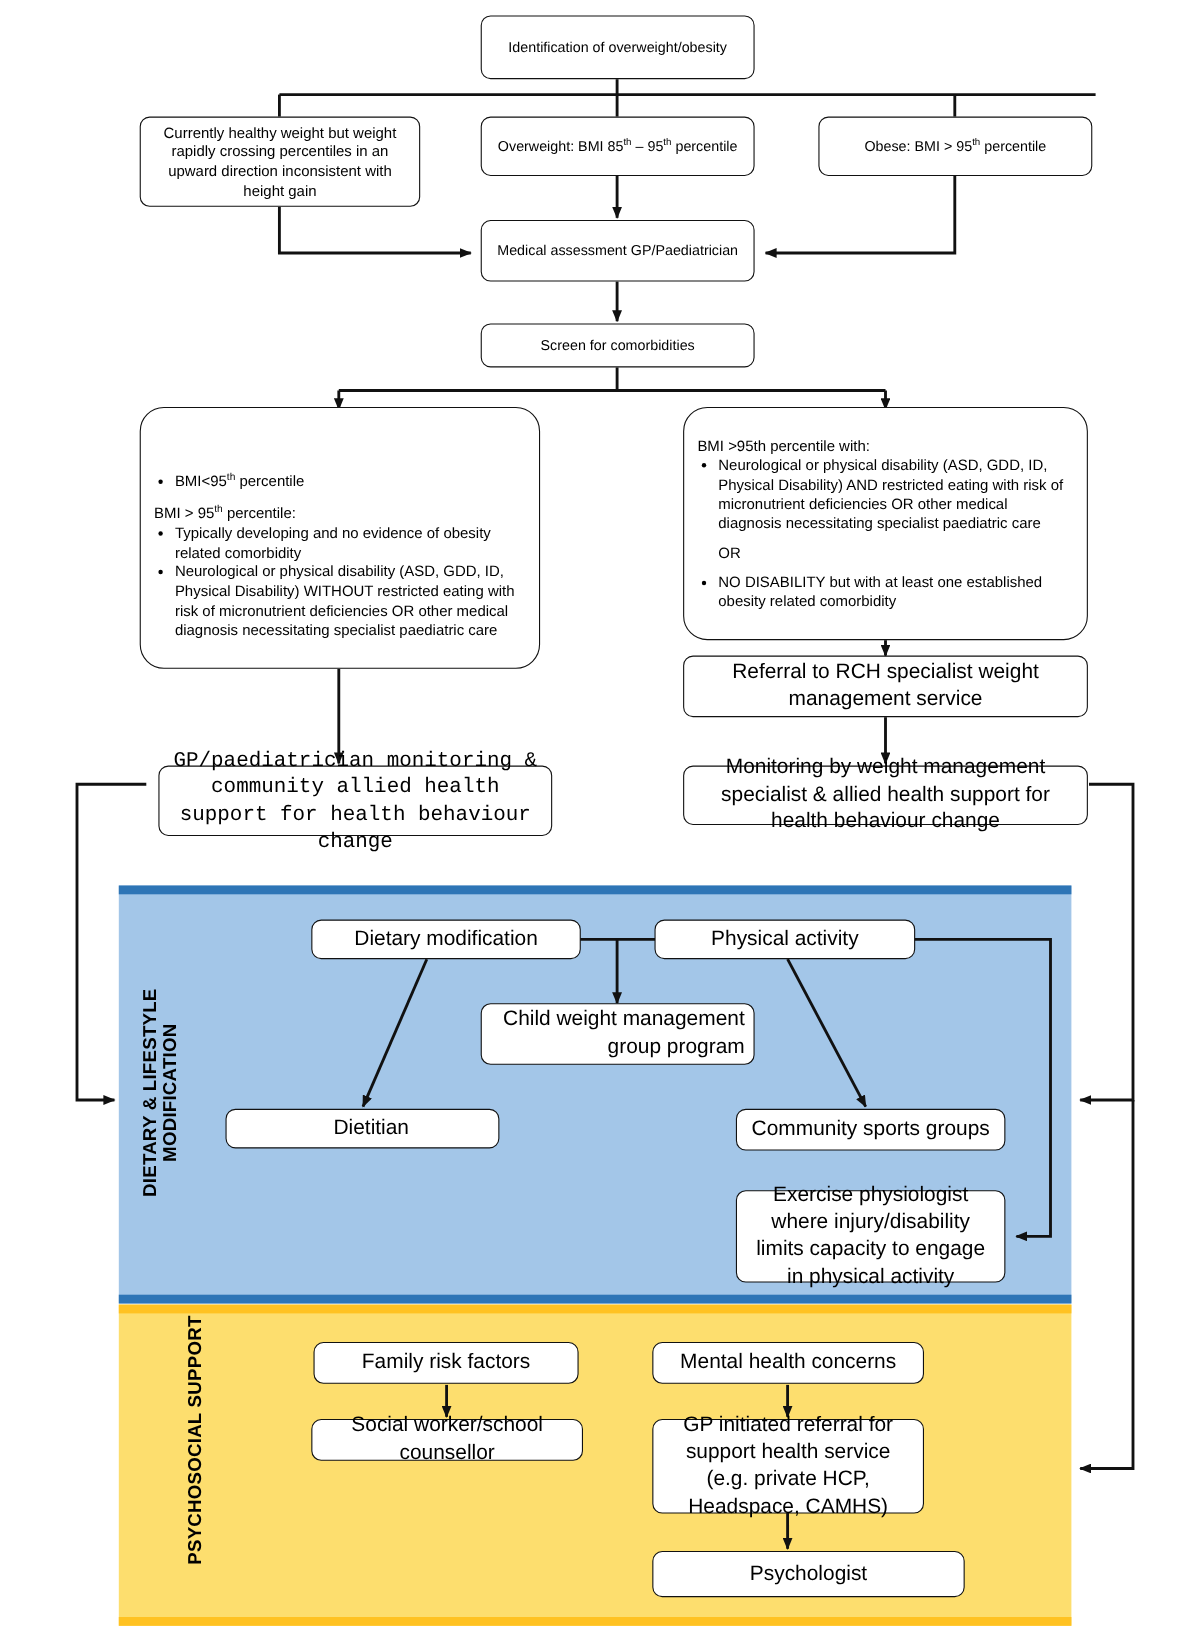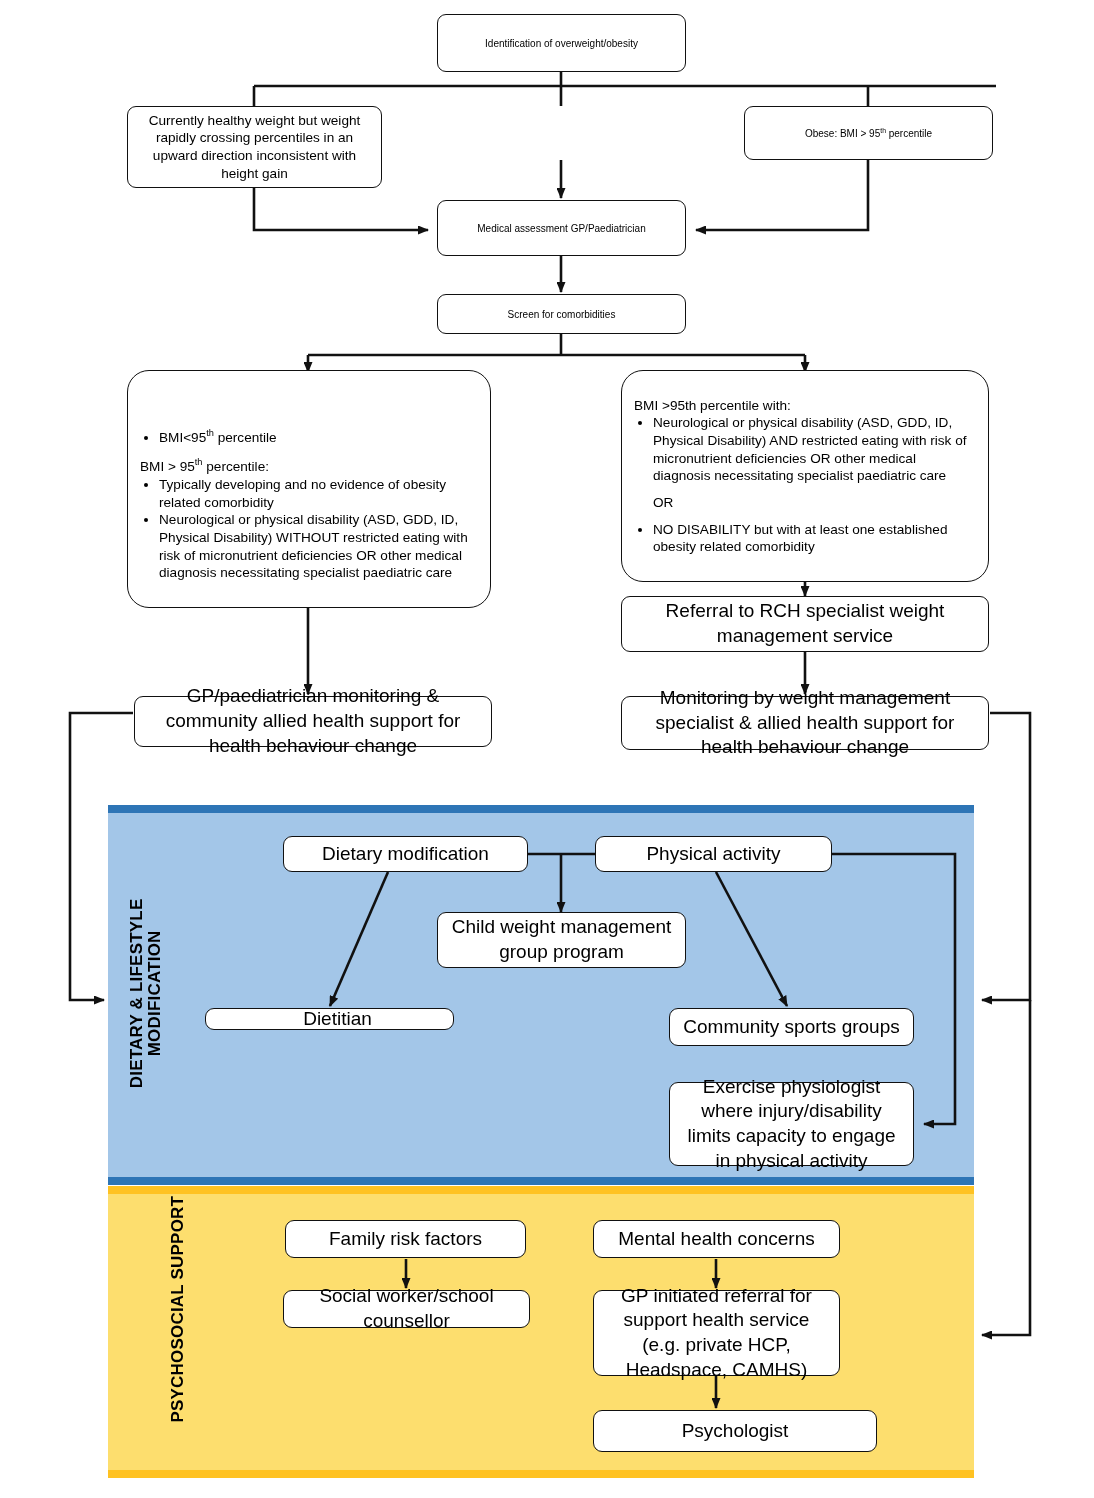--- a/index.html
+++ b/index.html
@@ -62,21 +62,21 @@
     line-height: 1.30;
     padding: 3px 8px;
   }
   .node .txt { display: block; width: 100%; }
   .node-left {
     align-items: flex-end;
     justify-content: flex-start;
     text-align: left;
     padding: 9px 14px 25px 12px;
   }
-  .f15 { font-size: 10px; }
+  .f15 { font-size: 13px; }
   .f14 { font-size: 19px; }
   .f135 { font-size: 13.6px; }
   sup { font-size: 0.68em; vertical-align: super; line-height: 0; }
   ul.b {
     margin: 0;
     padding-left: 19px;
     list-style-type: disc;
   }
   ul.b li { margin: 0 0 0 0; }
   p.pl { margin: 0; }
@@ -154,20 +154,25 @@
   </div>
 
   <div class="node f15" style="left:437px; top:14px; width:249px; height:58px;">
     <span class="txt">Identification of overweight/obesity</span>
   </div>
 
   <div class="node f135" style="left:127px; top:106px; width:255px; height:82px;">
     <span class="txt">Currently healthy weight but weight rapidly crossing percentiles in an upward direction inconsistent with height gain</span>
   </div>
 
+  <div class="node f15" style="left:437px; top:106px; width:249px; height:54px;">
+    <span class="txt">
+      <span>Overweight: BMI 85</span><sup>th</sup><span> – 95</span><sup>th</sup><span> percentile</span>
+    </span>
+  </div>
 
   <div class="node f15" style="left:744px; top:106px; width:249px; height:54px;">
     <span class="txt">
       <span>Obese: BMI &gt; 95</span><sup>th</sup><span> percentile</span>
     </span>
   </div>
 
   <div class="node f15" style="left:437px; top:200px; width:249px; height:56px;">
     <span class="txt">Medical assessment GP/Paediatrician</span>
   </div>
@@ -202,41 +207,41 @@
       <ul class="b">
         <li>NO DISABILITY but with at least one established obesity related comorbidity</li>
       </ul>
     </div>
   </div>
 
   <div class="node f14" style="left:621px; top:596px; width:368px; height:56px;">
     <span class="txt">Referral to RCH specialist weight management service</span>
   </div>
 
-  <div class="node f14" style="left:134px; top:696px; width:358px; height:51px;">
+  <div class="node f14" style="left:144px; top:696px; width:358px; height:64px;font-family:Liberation Mono, monospace;">
     <span class="txt">GP/paediatrician monitoring &amp; community allied health support for health behaviour change</span>
   </div>
 
   <div class="node f14" style="left:621px; top:696px; width:368px; height:54px;">
     <span class="txt">Monitoring by weight management specialist &amp; allied health support for health behaviour change</span>
   </div>
 
   <div class="node f14" style="left:283px; top:836px; width:245px; height:36px;">
     <span class="txt">Dietary modification</span>
   </div>
 
   <div class="node f14" style="left:595px; top:836px; width:237px; height:36px;">
     <span class="txt">Physical activity</span>
   </div>
 
-  <div class="node f14" style="left:437px; top:912px; width:249px; height:56px;">
+  <div class="node f14" style="left:437px; top:912px; width:249px; height:56px;text-align:right;">
     <span class="txt">Child weight management group program</span>
   </div>
 
-  <div class="node f14" style="left:205px; top:1008px; width:249px; height:22px;padding-left:24px;">
+  <div class="node f14" style="left:205px; top:1008px; width:249px; height:36px;padding-left:24px;">
     <span class="txt">Dietitian</span>
   </div>
 
   <div class="node f14" style="left:669px; top:1082px; width:245px; height:84px;">
     <span class="txt">Exercise physiologist where injury/disability limits capacity to engage in physical activity</span>
   </div>
 
   <div class="node f14" style="left:669px; top:1008px; width:245px; height:38px;">
     <span class="txt">Community sports groups</span>
   </div>

